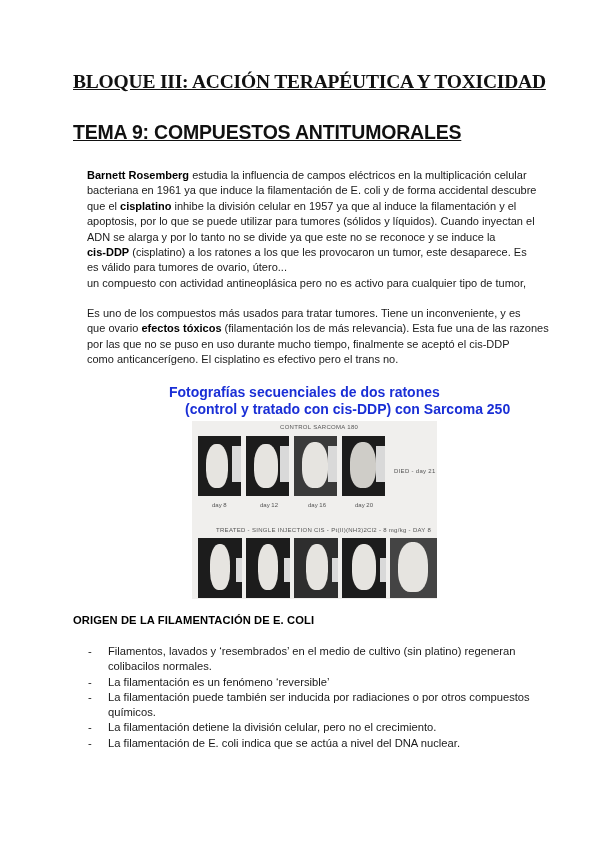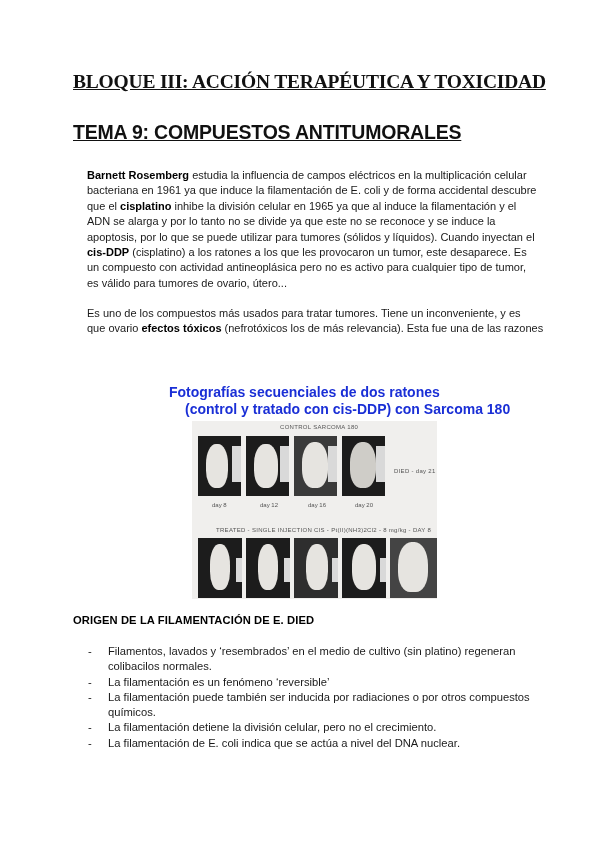--- a/index.html
+++ b/index.html
@@ -36,36 +36,38 @@
 <body>
 
 <div class="page">
 
   <div class="h1 bloque">BLOQUE III: ACCIÓN TERAPÉUTICA Y TOXICIDAD</div>
   <div class="h1 tema">TEMA 9: COMPUESTOS ANTITUMORALES</div>
 
   <div class="para p1">
     <span class="line"><b>Barnett Rosemberg</b><span> estudia la influencia de campos eléctricos en la multiplicación celular</span></span>
     <span class="line"><span>bacteriana en 1961 ya que induce la filamentación de E. coli y de forma accidental descubre</span></span>
-    <span class="line"><span>que el </span><b>cisplatino</b><span> inhibe la división celular en 1965 ya que al induce la filamentación y el</span></span>
+    <span class="line"><span>que el </span><b>cisplatino</b><span> inhibe la división celular en 1957 ya que al induce la filamentación y el</span></span>
+    <span class="line"><span>apoptosis, por lo que se puede utilizar para tumores (sólidos y líquidos). Cuando inyectan el</span></span>
     <span class="line"><span>ADN se alarga y por lo tanto no se divide ya que este no se reconoce y se induce la</span></span>
-    <span class="line"><span>apoptosis, por lo que se puede utilizar para tumores (sólidos y líquidos). Cuando inyectan el</span></span>
     <span class="line"><b>cis-DDP</b><span> (cisplatino) a los ratones a los que les provocaron un tumor, este desaparece. Es</span></span>
+    <span class="line"><span>es válido para tumores de ovario, útero...</span></span>
     <span class="line"><span>un compuesto con actividad antineoplásica pero no es activo para cualquier tipo de tumor,</span></span>
-    <span class="line"><span>es válido para tumores de ovario, útero...</span></span>
   </div>
 
   <div class="para p2">
     <span class="line"><span>Es uno de los compuestos más usados para tratar tumores. Tiene un inconveniente, y es</span></span>
-    <span class="line"><span>que ovario </span><b>efectos tóxicos</b><span> (nefrotóxicos los de más relevancia). Esta fue una de las razones</span></span>
+    <span class="line"><span>que ovario </span><b>efectos tóxicos</b><span> (filamentación los de más relevancia). Esta fue una de las razones</span></span>
+    <span class="line"><span>por las que no se puso en uso durante mucho tiempo, finalmente se aceptó el cis-DDP</span></span>
+    <span class="line"><span>como anticancerígeno. El cisplatino es efectivo pero el trans no.</span></span>
   </div>
 
   <div class="figure">
     <div class="fig-title l1">Fotografías secuenciales de dos ratones</div>
-    <div class="fig-title l2">(control y tratado con cis-DDP) con Sarcoma 180</div>
+    <div class="fig-title l2">(control y tratado con cis-DDP) con Sarcoma 250</div>
 
     <div class="photo-panel">
       <div class="panel-caption cap-control">CONTROL  SARCOMA  180</div>
 
       <div class="mouse" style="left:6px;top:15px;width:43px;height:60px;">
         <div class="body" style="left:8px;top:8px;width:22px;height:44px;"></div>
         <div class="tag" style="left:34px;top:10px;width:9px;height:36px;"></div>
       </div>
       <div class="mouse" style="left:54px;top:15px;width:43px;height:60px;">
         <div class="body" style="left:8px;top:8px;width:24px;height:44px;"></div>
@@ -104,21 +106,21 @@
       <div class="mouse" style="left:150px;top:117px;width:44px;height:60px;">
         <div class="body" style="left:10px;top:6px;width:24px;height:46px;"></div>
         <div class="tag" style="left:38px;top:20px;width:6px;height:24px;"></div>
       </div>
       <div class="mouse" style="left:198px;top:117px;width:47px;height:60px;background:#444;">
         <div class="body" style="left:8px;top:4px;width:30px;height:50px;"></div>
       </div>
     </div>
   </div>
 
-  <div class="section-title">ORIGEN DE LA FILAMENTACIÓN DE E. DIED</div>
+  <div class="section-title">ORIGEN DE LA FILAMENTACIÓN DE E. COLI</div>
 
   <div class="list">
     <div class="list-item">
       <span class="dash">-</span>
       <span class="line">Filamentos, lavados y ‘resembrados’ en el medio de cultivo (sin platino) regeneran</span>
       <span class="line">colibacilos normales.</span>
     </div>
     <div class="list-item">
       <span class="dash">-</span>
       <span class="line">La filamentación es un fenómeno ‘reversible’</span>

